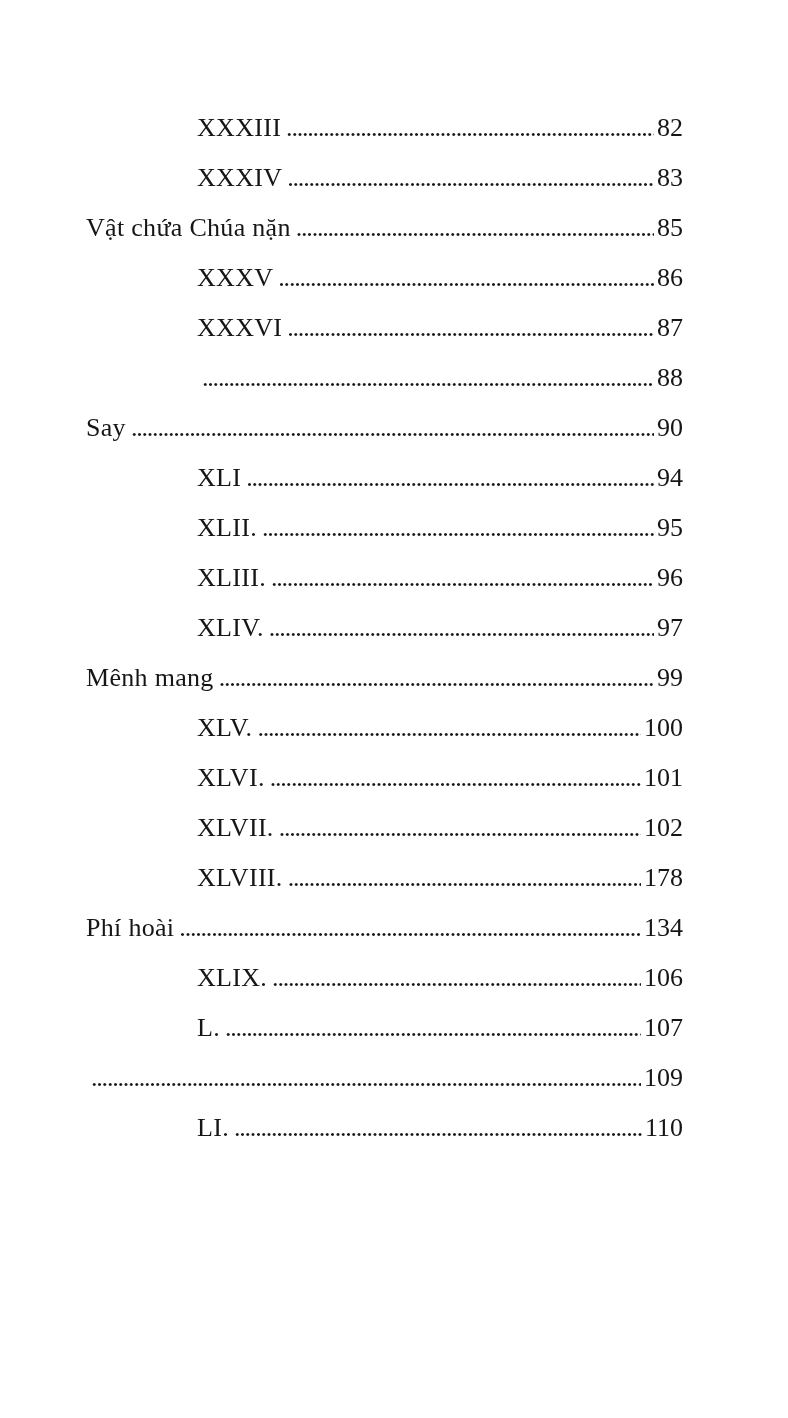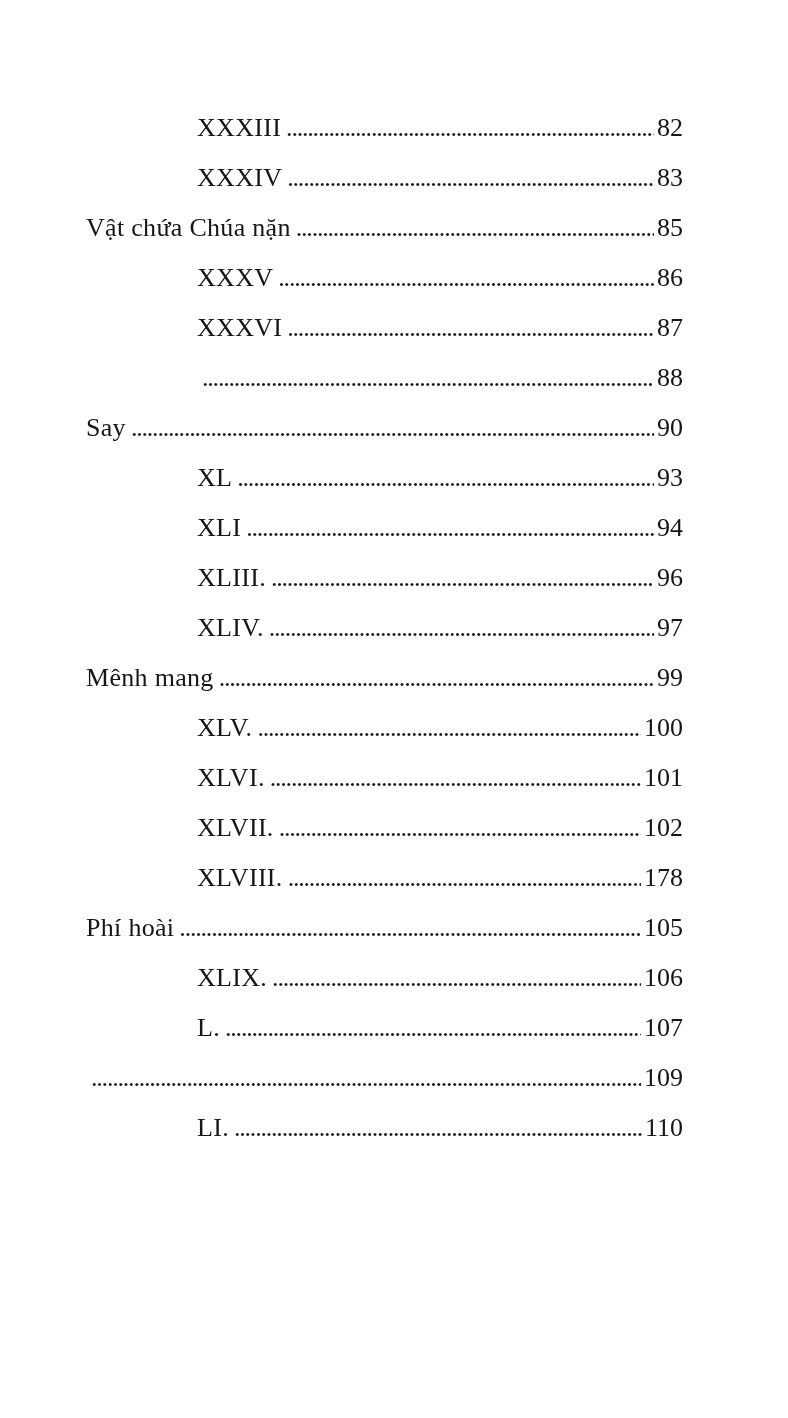--- a/index.html
+++ b/index.html
@@ -87,28 +87,28 @@
       <div class="toc-row level-2">
     <span class="dots"></span>
     <span class="num">88</span>
   </div>
       <div class="toc-row level-1">
     <span class="title">Say</span>
     <span class="dots"></span>
     <span class="num">90</span>
   </div>
       <div class="toc-row level-2">
-    <span class="title">XL</span>
-    <span class="dots"></span>
-    <span class="num">93</span>
-  </div>
-      <div class="toc-row level-2">
     <span class="title">XLI</span>
     <span class="dots"></span>
     <span class="num">94</span>
+  </div>
+      <div class="toc-row level-2">
+    <span class="title">XLII.</span>
+    <span class="dots"></span>
+    <span class="num">95</span>
   </div>
       <div class="toc-row level-2">
     <span class="title">XLIII.</span>
     <span class="dots"></span>
     <span class="num">96</span>
   </div>
       <div class="toc-row level-2">
     <span class="title">XLIV.</span>
     <span class="dots"></span>
     <span class="num">97</span>
@@ -134,21 +134,21 @@
     <span class="num">102</span>
   </div>
       <div class="toc-row level-2">
     <span class="title">XLVIII.</span>
     <span class="dots"></span>
     <span class="num">178</span>
   </div>
       <div class="toc-row level-1">
     <span class="title">Phí hoài</span>
     <span class="dots"></span>
-    <span class="num">105</span>
+    <span class="num">134</span>
   </div>
       <div class="toc-row level-2">
     <span class="title">XLIX.</span>
     <span class="dots"></span>
     <span class="num">106</span>
   </div>
       <div class="toc-row level-2">
     <span class="title">L.</span>
     <span class="dots"></span>
     <span class="num">107</span>

